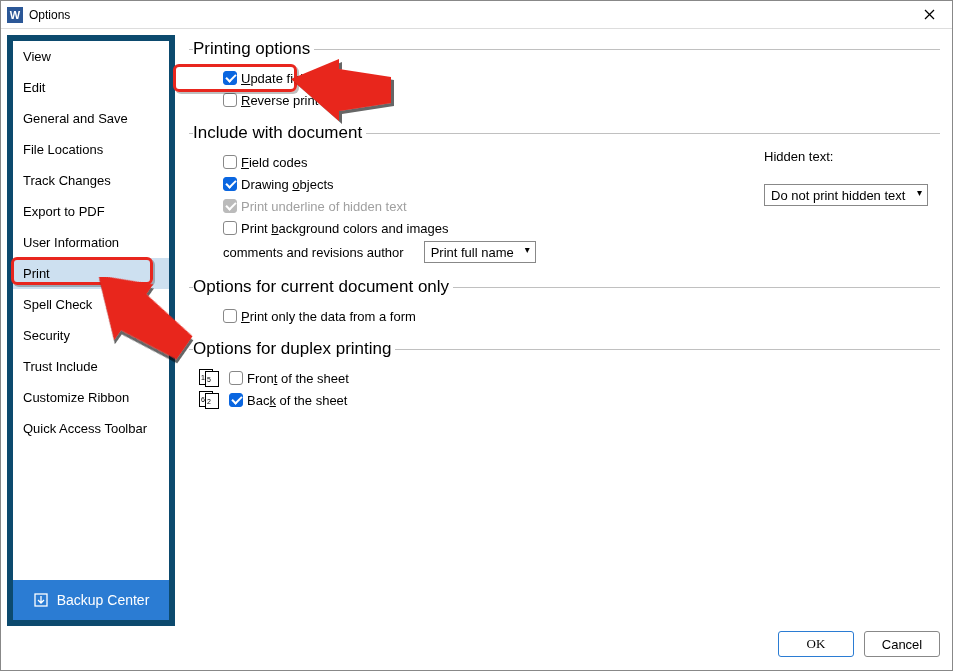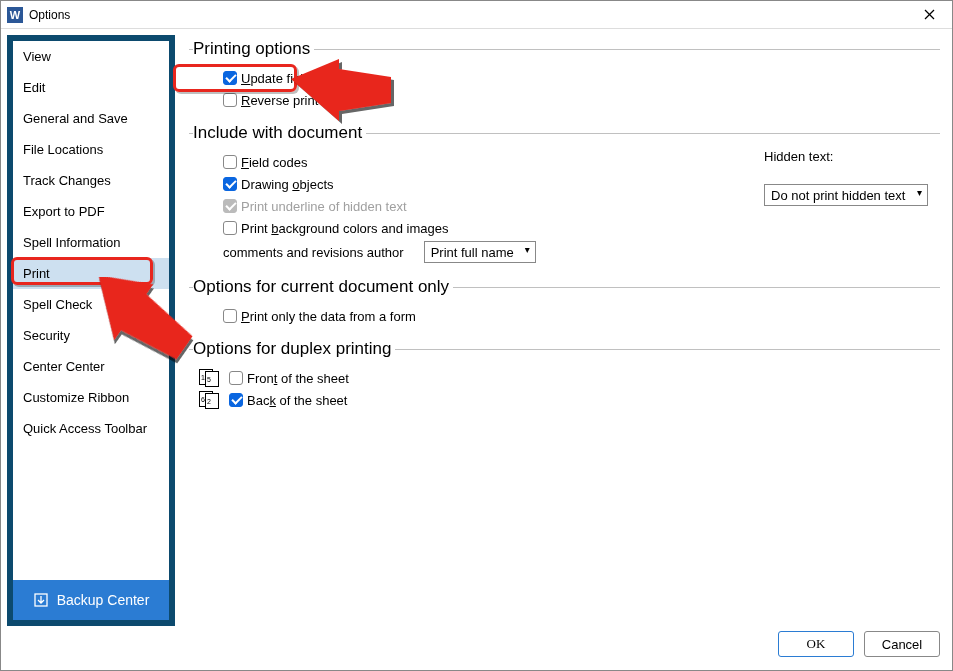--- a/index.html
+++ b/index.html
@@ -257,25 +257,25 @@
   <div class="body-area">
 
     <div class="sidebar">
       <div class="sidebar-items">
         <div class="sidebar-item">View</div>
         <div class="sidebar-item">Edit</div>
         <div class="sidebar-item">General and Save</div>
         <div class="sidebar-item">File Locations</div>
         <div class="sidebar-item">Track Changes</div>
         <div class="sidebar-item">Export to PDF</div>
-        <div class="sidebar-item">Spell Information</div>
+        <div class="sidebar-item">User Information</div>
         <div class="sidebar-item selected">Print</div>
         <div class="sidebar-item">Spell Check</div>
         <div class="sidebar-item">Security</div>
-        <div class="sidebar-item">Center Center</div>
+        <div class="sidebar-item">Trust Include</div>
         <div class="sidebar-item">Customize Ribbon</div>
         <div class="sidebar-item">Quick Access Toolbar</div>
       </div>
       <div class="backup-btn">
         <svg width="16" height="16" viewBox="0 0 16 16">
           <rect x="2" y="2" width="12" height="12" fill="none" stroke="#fff" stroke-width="1.3"></rect>
           <path d="M5 8 L8 11 L11 8 M8 11 L8 4" fill="none" stroke="#fff" stroke-width="1.3"></path>
         </svg>
         <span>Backup Center</span>
       </div>

